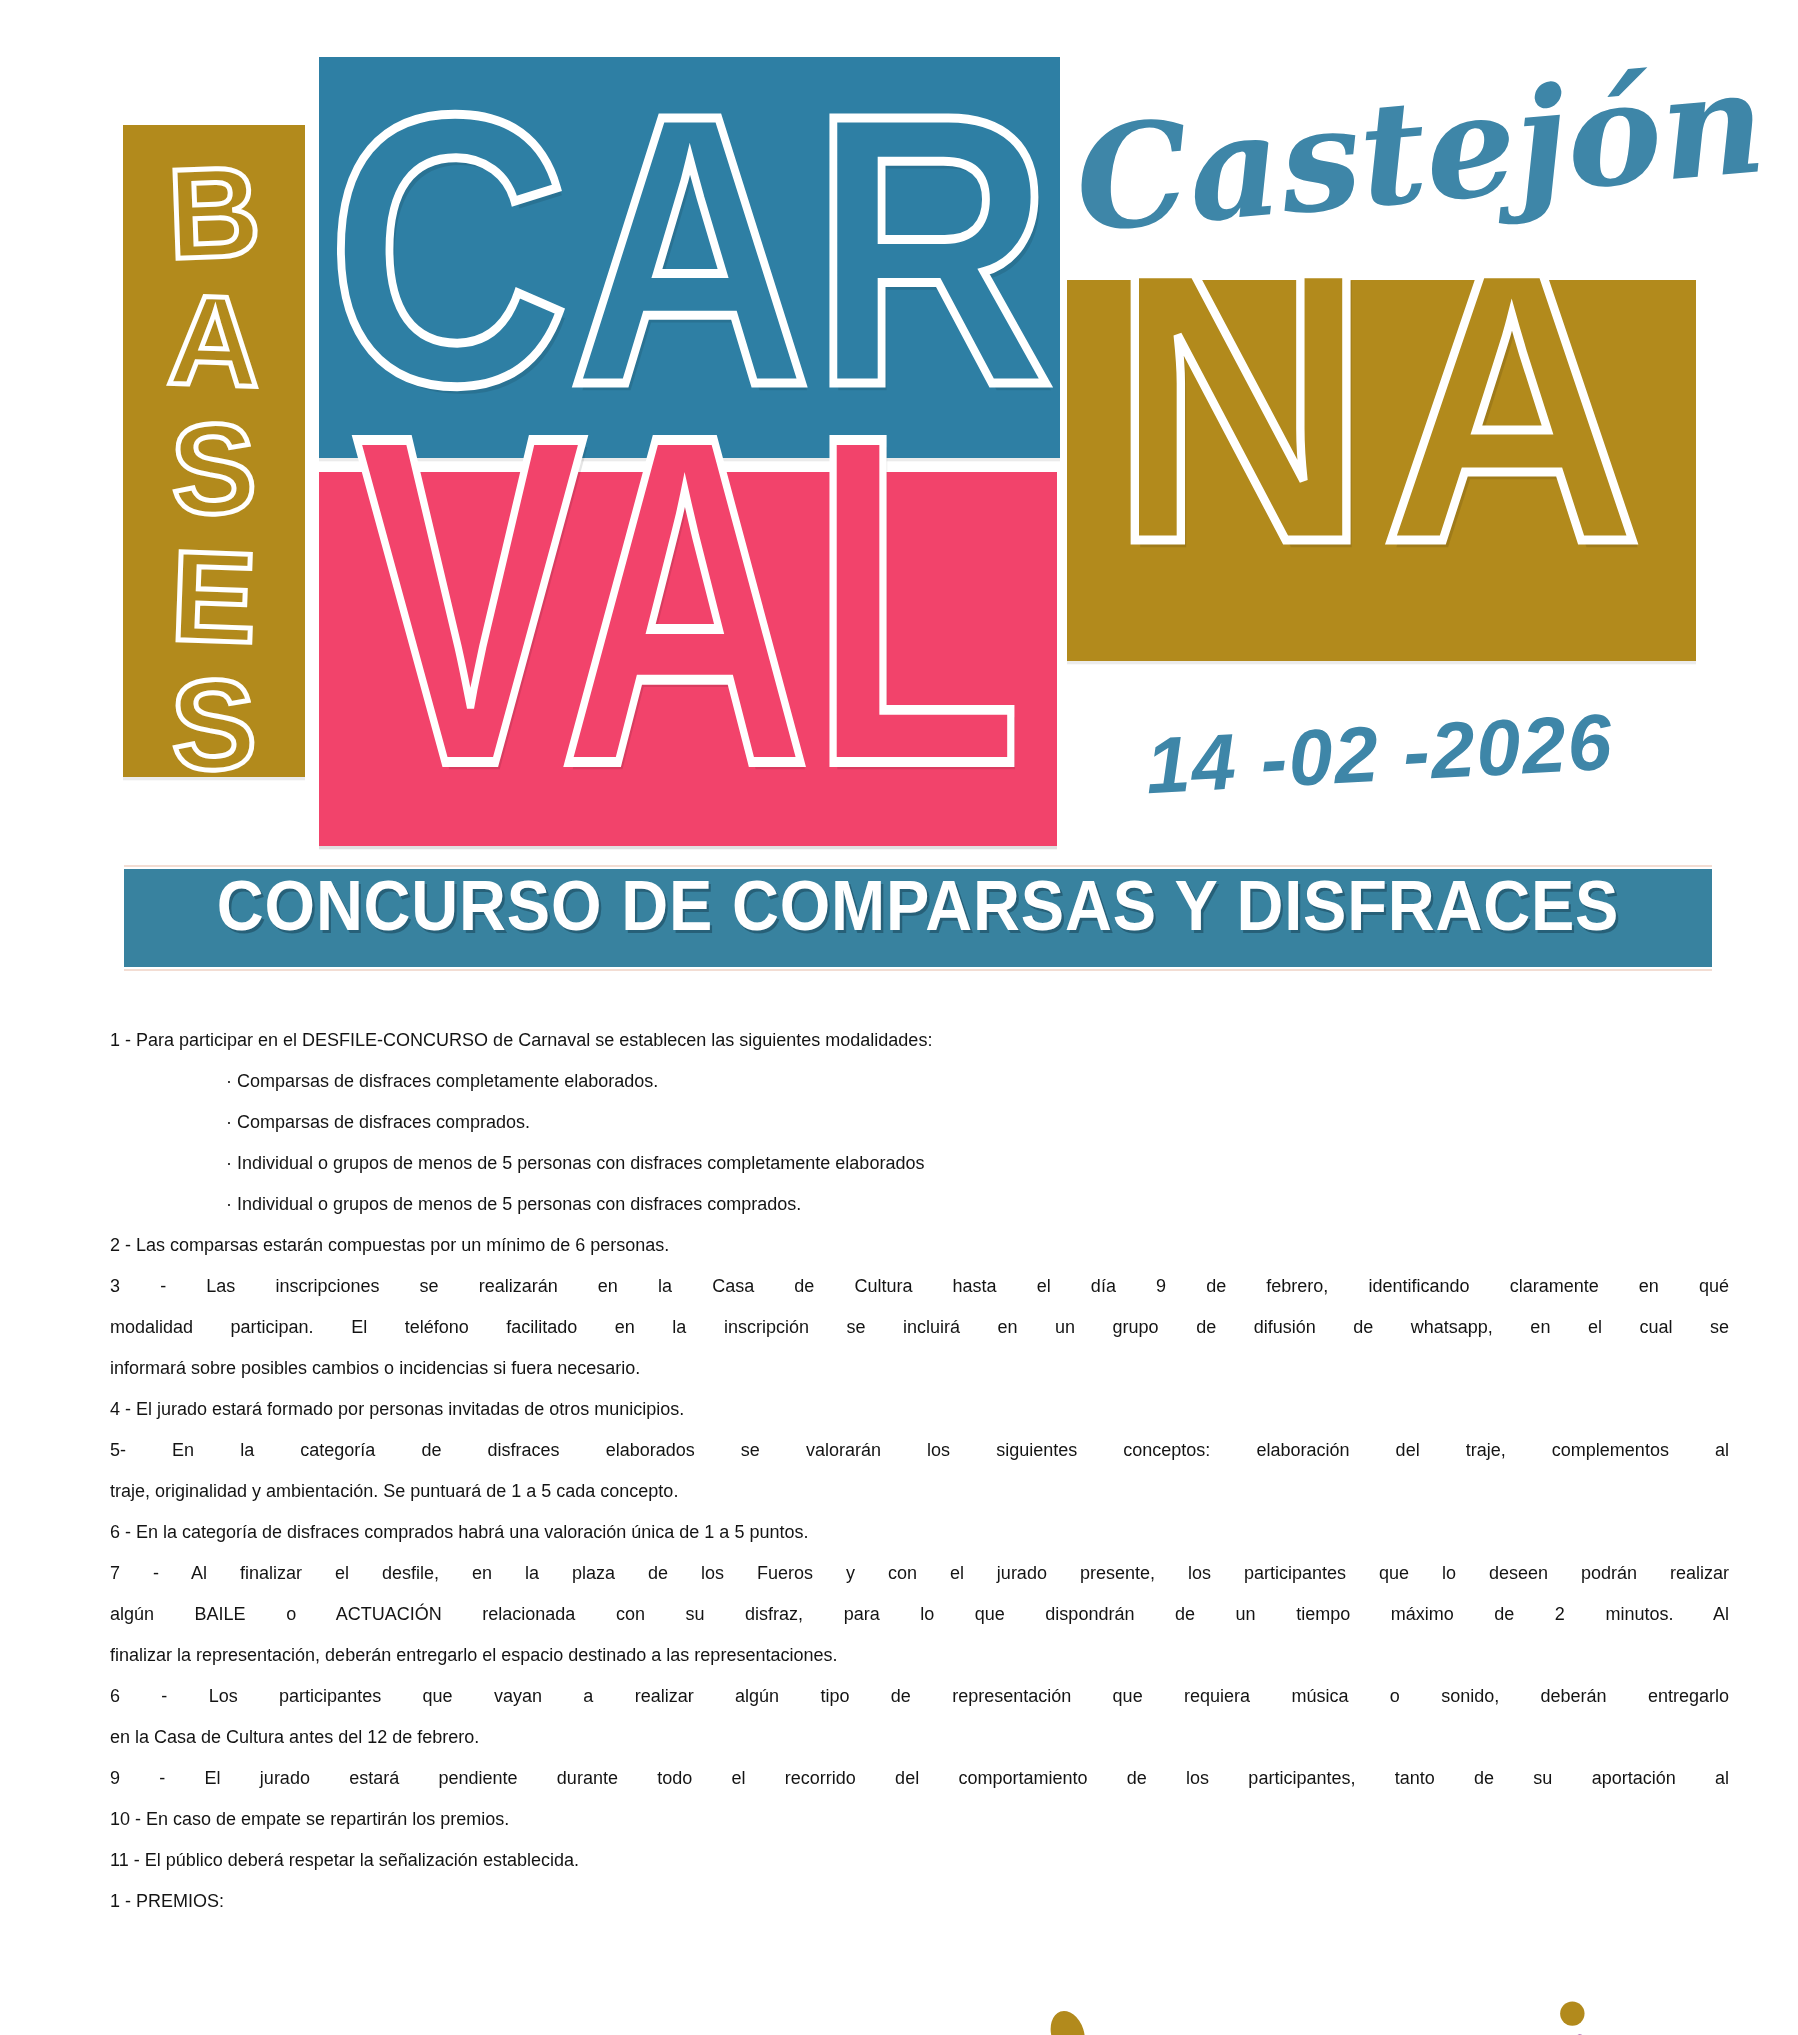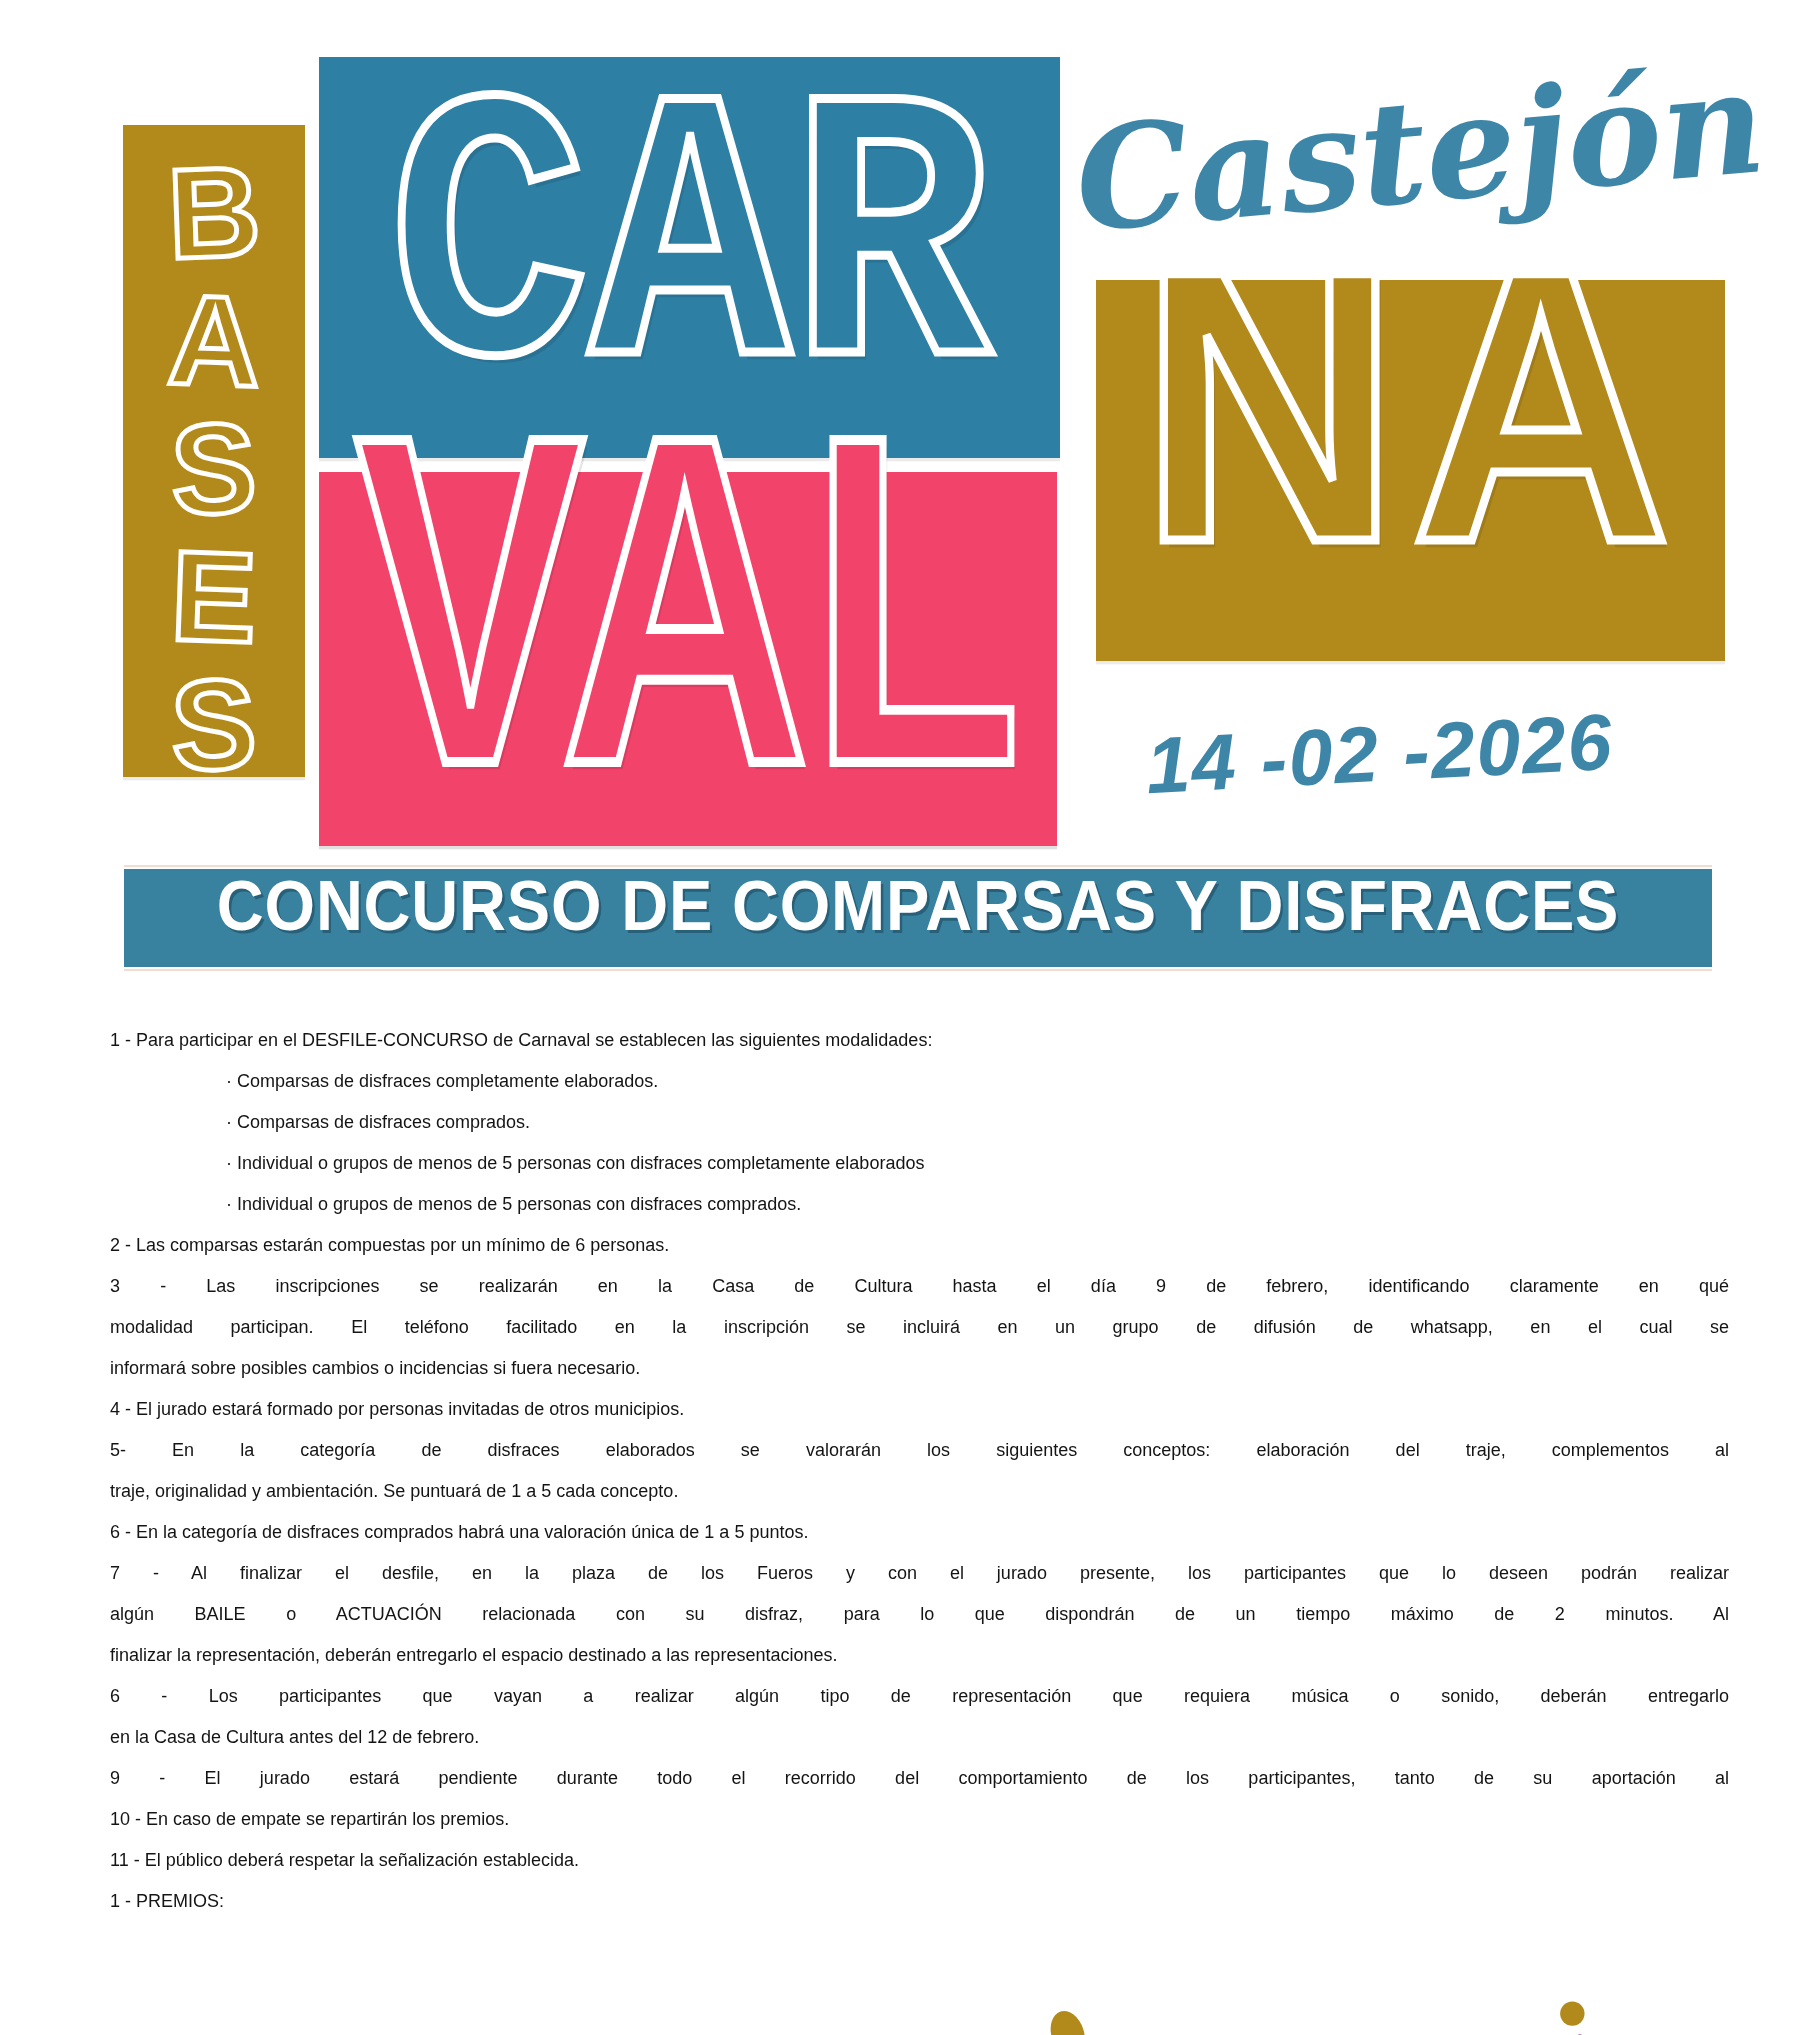--- a/index.html
+++ b/index.html
@@ -10,23 +10,23 @@
   }
   
   .block { position:absolute; }
   #bases-block { left:123px; top:125px; width:182px; height:652px; background:#B28A1C;
     display:flex; flex-direction:column; justify-content:space-around; align-items:center; padding:24.4px 0;
     box-shadow:0 3.3px 0 rgba(0,0,0,.08); }
   .bases-letter { font-size:128px; line-height:1; font-weight:bold; color:#B28A1C;
     -webkit-text-stroke:4.9px #ffffff; }
   .bases-letter:nth-child(odd){ transform:rotate(-2deg); }
   .bases-letter:nth-child(even){ transform:rotate(2deg); }
-  #car-block { left:319px; top:57px; width:741px; height:401px; background:#2E7FA4; box-shadow:0 3.3px 0 rgba(0,0,0,.08);font-family:Liberation Mono, monospace;}
+  #car-block { left:319px; top:57px; width:741px; height:401px; background:#2E7FA4; box-shadow:0 3.3px 0 rgba(0,0,0,.08);}
   #val-block { left:319px; top:472px; width:738px; height:374px; background:#F2436B; box-shadow:0 3.3px 0 rgba(0,0,0,.12);text-align:right;}
-  #na-block  { left:1067px; top:280px; width:629px; height:381px; background:#B28A1C; box-shadow:0 3.3px 0 rgba(0,0,0,.08);margin-left:29px;}
+  #na-block  { left:1067px; top:280px; width:629px; height:381px; background:#B28A1C; box-shadow:0 3.3px 0 rgba(0,0,0,.08);}
   .block-word { position:absolute; left:50%; bottom:14.7px; line-height:1; font-weight:bold; white-space:nowrap;
     text-shadow:5.7px 7.3px 0 rgba(0,0,0,.10); }
   #word-car { font-size:385px; color:#2E7FA4; -webkit-text-stroke:9px #fff; transform:translateX(-50%) scaleX(.87); transform-origin:bottom center; bottom:16.3px; }
   #word-val { font-size:468px; color:#F2436B; -webkit-text-stroke:9.8px #fff; transform:translateX(-50%) scaleX(.74); transform-origin:bottom center; bottom:12.2px; }
   #word-na  { font-size:387px; color:#B28A1C; -webkit-text-stroke:9px #fff; letter-spacing:12.2px; transform:translateX(-50%) scaleX(.93); transform-origin:bottom center; bottom:61px; }
   #script-title { position:absolute; left:1075px; top:69px; width:619px; text-align:center;
     font-family:"DejaVu Serif", serif; font-style:italic; font-weight:bold; font-size:142px; line-height:1.2;
     color:#3E86A8; transform:rotate(-5deg); }
   #event-date { position:absolute; left:1115px; top:708px; width:529px; text-align:center;
     font-style:italic; font-weight:bold; font-size:79px; letter-spacing:1.6px; color:#3E86A8; transform:rotate(-3deg); }

